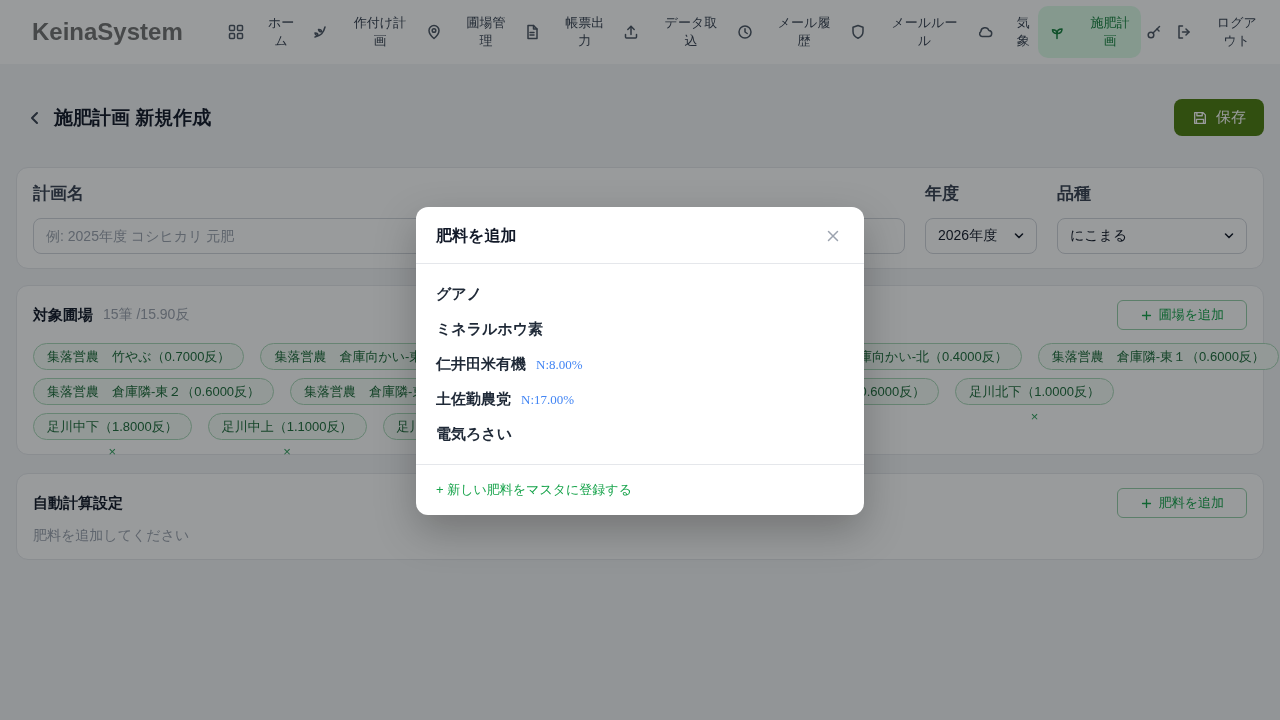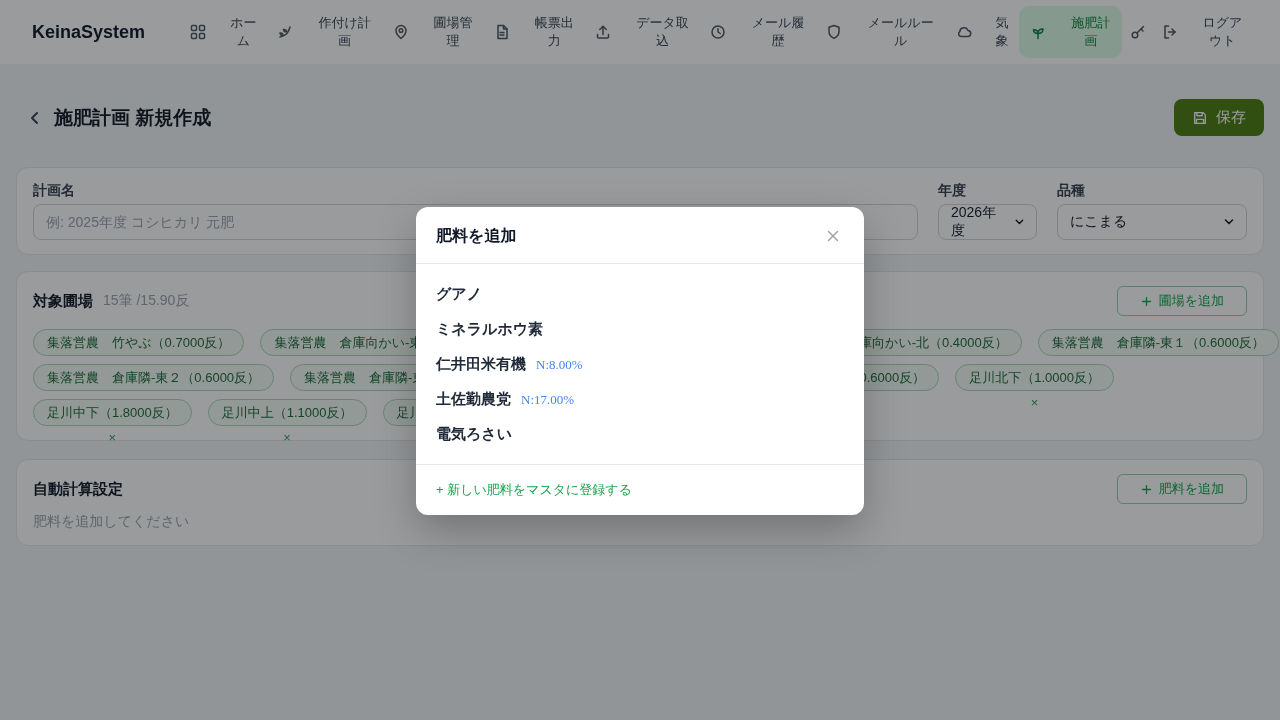--- a/index.html
+++ b/index.html
@@ -1,50 +1,50 @@
 <!DOCTYPE html>
 <html lang="ja"><head>
 <meta charset="utf-8">
 <style>
   * { margin:0; padding:0; box-sizing:border-box; }
   html,body { width:1280px; height:720px; overflow:hidden; }
   body { font-family:"Liberation Sans","DejaVu Sans",sans-serif; background:#f3f4f6; color:#111827; }
 
   
   .topnav { height:64px; background:#ffffff; display:flex; align-items:center; padding:0 28px 0 32px; }
-  .brand { font-size:18px; font-weight:700; color:#0f172a; margin-right:36px; cursor:pointer; white-space:nowrap; }
+  .brand { font-size:24px; font-weight:700; color:#737373; margin-right:36px; cursor:pointer; white-space:nowrap; }
   .nav-items { flex:1; display:flex; align-items:center; justify-content:space-between; }
   .nav-item { display:flex; align-items:center; gap:22px; font-size:13px; color:#374151; cursor:pointer; padding:6px 8px; border-radius:10px; }
   .nav-item .ic { flex:0 0 auto; color:#4b5563; }
   .nav-label { line-height:1.35; word-break:break-all; text-align:center; }
   .w1{width:1.1em}.w2{width:2.2em}.w3{width:3.3em}.w4{width:4.4em}.w5{width:5.5em}
   .nav-item.active { background:#dcfce7; color:#15803d; padding:8px 10px; }
   .nav-item.active .ic { color:#15803d; }
   .nav-item.icon-only { padding:6px 4px; }
 
   
   main { padding:0 16px; }
   .title-row { display:flex; align-items:center; gap:10px; margin:35px 0 0 10px; }
   .back-btn { display:flex; align-items:center; cursor:pointer; color:#374151; }
   h1.page-title { font-size:19px; font-weight:700; color:#111827; }
   .save-btn { margin-left:auto; margin-right:0; display:flex; align-items:center; gap:8px; background:#4d7c0f; color:#fff;
     border:none; border-radius:8px; padding:9px 18px; font-size:15px; font-weight:500; cursor:pointer;
     font-family:inherit; }
 
   .card { background:#ffffff; border:1px solid #e5e7eb; border-radius:12px; padding:14px 16px; }
   .form-card { margin-top:31px; display:flex; gap:20px; align-items:flex-start; }
-  .field label { display:block; font-size:14px; color:#374151; font-weight:600; margin-bottom:4px; }
+  .field label { display:block; font-size:17px; color:#374151; font-weight:600; margin-bottom:13px; }
   .field.grow { flex:1; }
   .text-input { width:100%; height:36px; border:1px solid #d1d5db; border-radius:8px; padding:0 12px; font-size:14px;
     font-family:inherit; color:#111827; background:#fff; outline:none; }
   .text-input::placeholder { color:#9ca3af; }
   .select { height:36px; border:1px solid #d1d5db; border-radius:8px; background:#fff; display:flex; align-items:center;
     justify-content:space-between; padding:0 10px 0 12px; font-size:14px; cursor:pointer; gap:8px; }
   .select .ic { color:#111827; }
-  .field.year .select { width:99px; }
+  .field.year .select { width:112px; }
   .field.variety .select { width:190px; }
 
   .section-card { margin-top:16px; }
   .section-head { display:flex; align-items:center; }
   .section-title { font-size:15px; font-weight:700; color:#111827; }
   .section-count { font-size:14px; color:#9ca3af; margin-left:10px; }
   .outline-btn { margin-left:auto; display:flex; align-items:center; gap:6px; background:#ffffff; border:1px solid #97cfa9;
     color:#16a34a; border-radius:6px; padding:5px 22px; font-size:13px; cursor:pointer; font-family:inherit; }
 
   .chip-rows { margin-top:13px; display:flex; flex-direction:column; gap:8px; }

